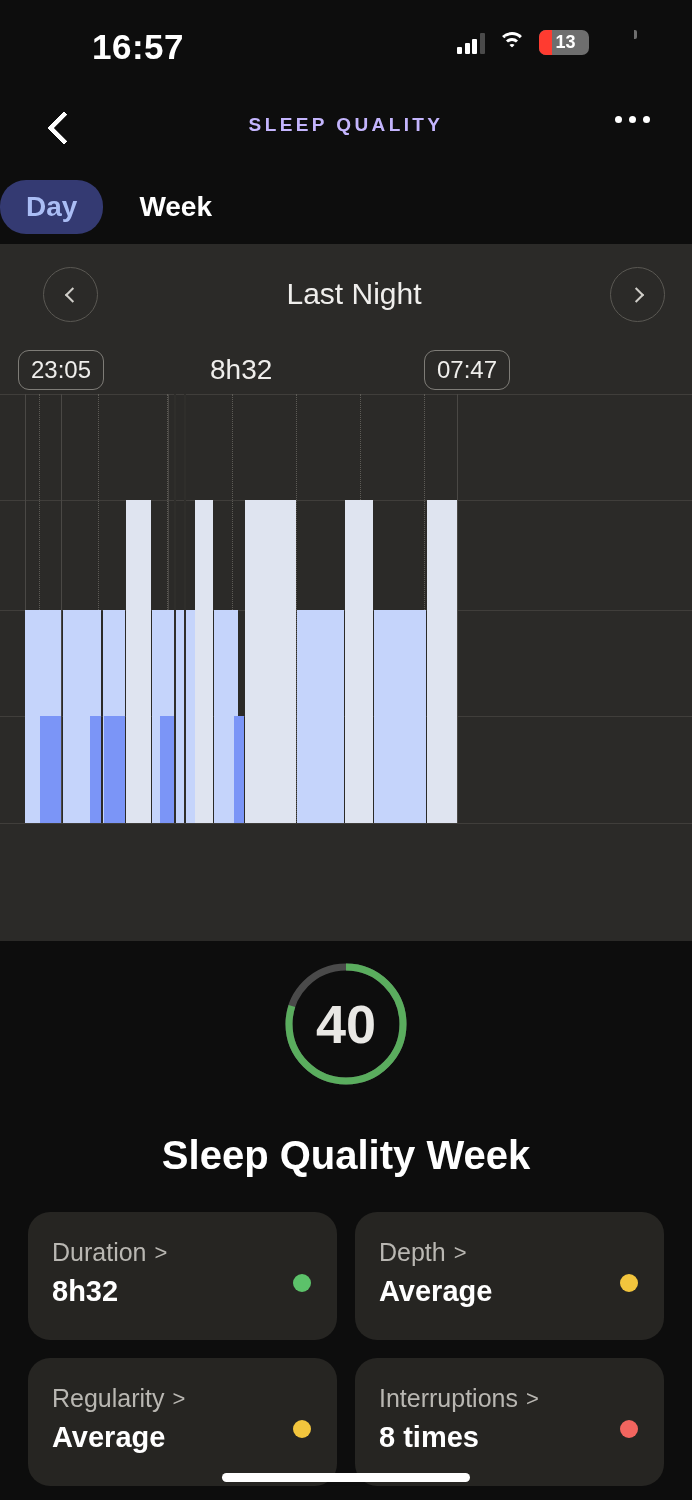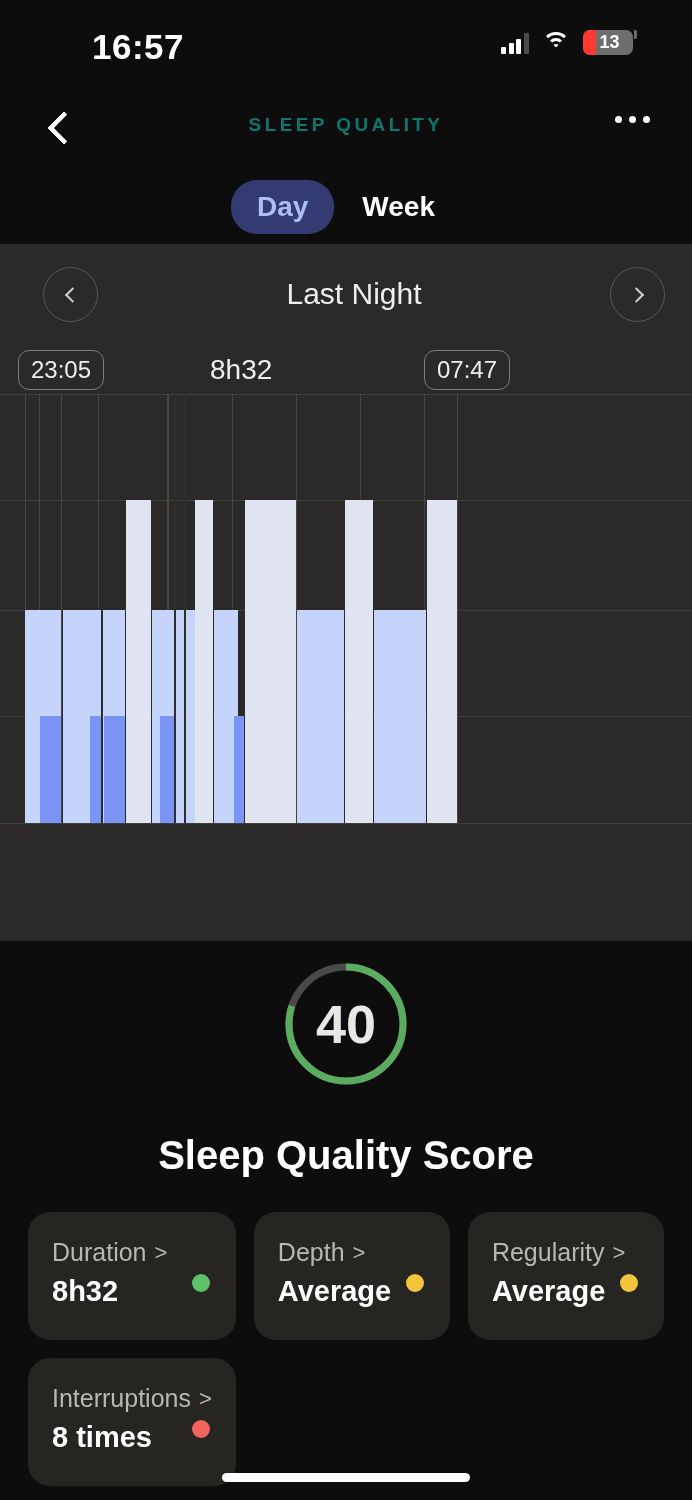--- a/index.html
+++ b/index.html
@@ -23,26 +23,26 @@
   .wifi .c{ width:7px; height:7px; top:12px; border-width:3.5px; }
   .batt { position:relative; width:50px; height:25px; background:#6e6e6e; border-radius:7px; overflow:hidden; display:flex; align-items:center; }
   .batt .fill { position:absolute; left:0; top:0; bottom:0; width:13px; background:#ff3b30; }
   .batt .pct { position:relative; width:100%; text-align:center; font-size:18px; font-weight:700; color:#fff; padding-left:4px; }
   .batt-tip { width:3px; height:9px; background:#6e6e6e; border-radius:0 2px 2px 0; margin-left:1.5px; }
 
   
   .navbar { position:relative; height:78px; }
   .back { position:absolute; left:42px; top:14px; width:40px; height:44px; cursor:pointer; }
   .back::before { content:""; position:absolute; left:10px; top:10px; width:19px; height:19px; border-left:5px solid #fff; border-bottom:5px solid #fff; transform:rotate(45deg); border-radius:2px; }
-  .nav-title { position:absolute; left:0; right:0; top:22px; text-align:center; font-size:19px; font-weight:700; color:#0f766e; letter-spacing:3.4px; }
+  .nav-title { position:absolute; left:0; right:0; top:22px; text-align:center; font-size:19px; font-weight:700; color:#c4b5fd; letter-spacing:3.4px; }
   .dots { position:absolute; right:42px; top:24px; display:flex; gap:7px; cursor:pointer; }
   .dots i { width:7px; height:7px; border-radius:50%; background:#fff; display:block; }
 
   
-  .tabs { display:flex; justify-content:center; align-items:center; gap:2px; height:74px; }
+  .tabs { display:flex; justify-content:flex-start; align-items:center; gap:10px; height:74px; }
   .tab { font-size:28px; font-weight:600; color:#fff; padding:11px 26px; border-radius:26px; cursor:pointer; }
   .tab.active { background:#343a72; color:#aabdf5; }
 
   
   .panel { position:relative; background:#2b2a28; height:697px; }
   .datenav { position:relative; height:100px;margin-left:16px; }
   .arrow-btn { position:absolute; top:23px; width:55px; height:55px; border:1.5px solid #5a5853; border-radius:50%; cursor:pointer; }
   .arrow-btn.left { left:27px; } .arrow-btn.right { right:27px; }
   .arrow-btn::before { content:""; position:absolute; left:50%; top:50%; width:9px; height:9px; border-top:2px solid #cfcdc8; border-right:2px solid #cfcdc8; }
   .arrow-btn.left::before { transform:translate(-35%,-50%) rotate(-135deg); }
@@ -69,21 +69,21 @@
   .lg .sw { width:15px; height:15px; border-radius:4px; display:block; }
   .lg span.txt { font-size:24px; color:#e8e7e4; }
 
   
   .scorewrap { position:relative; height:200px; }
   .ring { position:absolute; left:50%; top:18px; transform:translateX(-50%); width:130px; height:130px; }
   .ring .num { position:absolute; left:0; right:0; top:50%; transform:translateY(-50%); text-align:center; font-size:54px; font-weight:700; color:#e9e8e5; }
   .score-title { text-align:center; font-size:40px; font-weight:700; color:#fff; margin-top:-8px; }
 
   
-  .cards { display:grid; grid-template-columns:1fr 1fr 1fr; gap:18px; padding:34px 28px 0 28px; }
+  .cards { display:grid; grid-template-columns:1fr 1fr; gap:18px; padding:34px 28px 0 28px; }
   .card { background:#262522; border-radius:22px; height:128px; position:relative; padding:26px 24px; cursor:pointer; }
   .card .lbl { font-size:25px; color:#b9b7b2; display:flex; align-items:center; gap:8px; }
   .card .chev { font-size:22px; color:#b9b7b2; }
   .card .val { font-size:29px; font-weight:700; color:#fff; margin-top:8px; }
   .card .dot { position:absolute; right:26px; top:62px; width:18px; height:18px; border-radius:50%; }
 
   .home-ind { position:absolute; left:50%; transform:translateX(-50%); bottom:18px; width:248px; height:9px; background:#fff; border-radius:5px; }
 </style>
 </head>
 <body>
@@ -97,21 +97,21 @@
           <i></i>
           <i></i>
           <i></i>
           <i></i>
         </div>
       <div class="wifi">
           <span class="a"></span>
           <span class="b"></span>
           <span class="c"></span>
         </div>
-      <div style="display:flex;align-items:flex-start;">
+      <div style="display:flex;align-items:flex-start;gap:44px;">
         <div class="batt">
           <div class="fill"></div>
           <div class="pct">13</div>
         </div>
         <div class="batt-tip"></div>
       </div>
     </div>
   </div>
 
   <div class="navbar">
@@ -192,21 +192,21 @@
 
   <div class="scorewrap">
     <div class="ring">
       <svg width="130" height="130" viewBox="0 0 130 130">
         <circle cx="65" cy="65" r="57" fill="none" stroke="#4a4a4a" stroke-width="7"></circle>
         <circle id="ring-prog" cx="65" cy="65" r="57" fill="none" stroke="#5aad5e" stroke-width="7" stroke-linecap="butt" transform="rotate(-90 65 65)" stroke-dasharray="358.1415625092364" stroke-dashoffset="71.62831250184726"></circle>
       </svg>
       <div class="num">40</div>
     </div>
   </div>
-  <div class="score-title">Sleep Quality Score</div>
+  <div class="score-title">Sleep Quality Week</div>
 
   <div class="cards">
     <div class="card">
       <div class="lbl">
         <span>Duration</span>
         <span class="chev">&gt;</span>
       </div>
       <div class="val">8h32</div>
       <div class="dot" id="dot0" style="background: rgb(92, 194, 106);"></div>
     </div>

